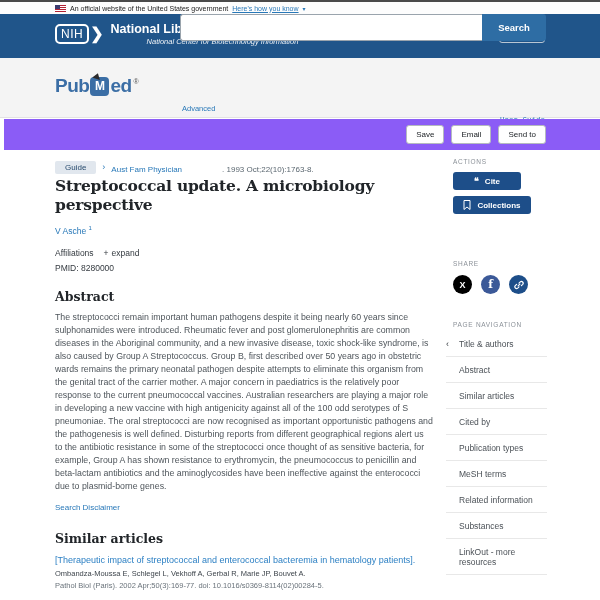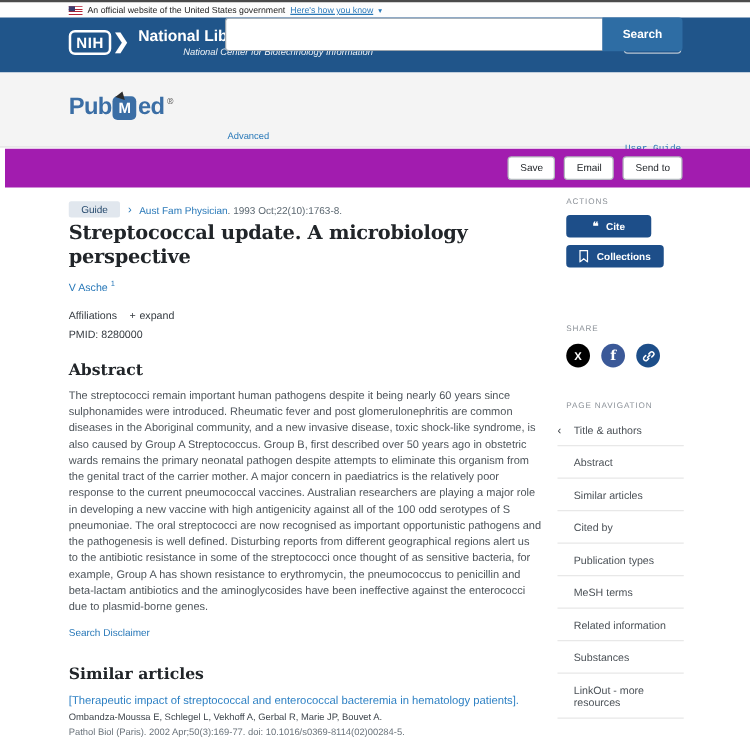--- a/index.html
+++ b/index.html
@@ -16,21 +16,21 @@
           background:linear-gradient(to bottom,#b22234 0 14%,#fff 14% 28%,#b22234 28% 42%,#fff 42% 56%,#b22234 56% 70%,#fff 70% 84%,#b22234 84% 100%); }
   .flag i { position:absolute; left:0; top:0; width:5px; height:4px; background:#3c3b6e; }
   .gov-link { color:#2878b8; text-decoration:underline; cursor:pointer; }
   .gov-caret { color:#2878b8; font-size:6px; }
 
   
   .nlm-header { position:absolute; top:14px; left:0; right:0; height:44px; background:#20558a; }
   .nih-wrap { position:absolute; left:55px; top:8px; display:flex; align-items:center; gap:7px; }
   .nih-logo { display:flex; align-items:center; color:#fff; }
   .nih-box { border:2px solid #fff; border-radius:5px; padding:1px 4px;
-             font-weight:bold; font-size:12px; letter-spacing:.5px; }
+             font-weight:normal; font-size:12px; letter-spacing:.5px; }
   .nih-swoosh { font-size:16px; font-weight:bold; margin-left:1px; line-height:1; }
   .nlm-titles { color:#fff; }
   .nlm-org { font-size:12.5px; font-weight:bold; line-height:14px; }
   .nlm-sub { font-size:7.5px; font-style:italic; opacity:.92; margin-top:1px;margin-left:36px; }
   .login-btn { position:absolute; right:55px; top:9px; width:46px; height:20px;
                border:1px solid #b9c6d3; border-radius:3px; background:transparent;
                color:#fff; font-size:8px; cursor:pointer;
                font-family:"Liberation Sans", sans-serif; }
 
   
@@ -51,36 +51,36 @@
                   border-radius:3px 0 0 3px; background:#fff; padding:0 8px; font-size:9px; }
   .search-btn { width:64px; height:27px; background:#2e6da4; color:#fff; border:none;
                 border-radius:0 3px 3px 0; font-size:9.5px; font-weight:bold; cursor:pointer;
                 font-family:"Liberation Sans", sans-serif; }
   .advanced-link { position:absolute; left:182px; top:46px; font-size:7.5px; color:#2878b8;
                    text-decoration:none; cursor:pointer; }
   .userguide-link { position:absolute; right:55px; top:58px; font-size:7.5px; color:#2878b8;
                     text-decoration:none; cursor:pointer;font-family:Liberation Mono, monospace; }
 
   
-  .toolbar { position:absolute; top:119px; left:4px; right:0; height:31px; background:#a21caf;
+  .toolbar { position:absolute; top:119px; left:4px; right:0; height:31px; background:#8b5cf6;
              display:flex; justify-content:flex-end; align-items:center;
              padding-right:54px; gap:7px; }
   .tb-btn { border:1px solid #b5babf; border-radius:3px; background:#fff; color:#212529;
             font-size:8px; padding:4px 9px; cursor:pointer; display:flex; align-items:center;
             gap:4px; font-family:"Liberation Sans", sans-serif; }
   .gear { font-size:9px; line-height:1; }
 
   
   .main { position:absolute; top:152px; left:55px; width:378px; }
   .badge-row { display:flex; align-items:center; gap:6px; margin-top:6px; }
   .type-badge { background:#e1e7ee; color:#274a6d; font-size:8px; padding:2px 10px;
                 border-radius:2px; cursor:pointer; }
   .bc-chev { color:#2878b8; font-size:9px; }
   .journal-link { color:#2878b8; font-size:8px; text-decoration:none; cursor:pointer; }
-  .journal-rest { color:#5b6770; font-size:8px; }
+  .journal-rest { color:#5b6770; font-size:8px;margin-left:40px; }
   .article-title { font-family:"DejaVu Serif", serif; font-size:15.5px; font-weight:bold;
                    color:#212529; letter-spacing:-.2px; }
   .author-row { margin-top:11px; font-size:8.5px; }
   .author-link { color:#2878b8; text-decoration:none; cursor:pointer; }
   .author-sup { font-size:6px; color:#2878b8; vertical-align:super; }
   .affil-row { margin-top:12px; font-size:8.5px; color:#343a40; display:flex; gap:10px;
                align-items:center; }
   .expand-toggle { color:#343a40; cursor:pointer; display:flex; gap:3px; align-items:center; }
   .pmid-row { margin-top:5px; font-size:8.5px; color:#343a40; }
   .section-heading { font-family:"DejaVu Serif", serif; font-size:12.5px; font-weight:bold;

